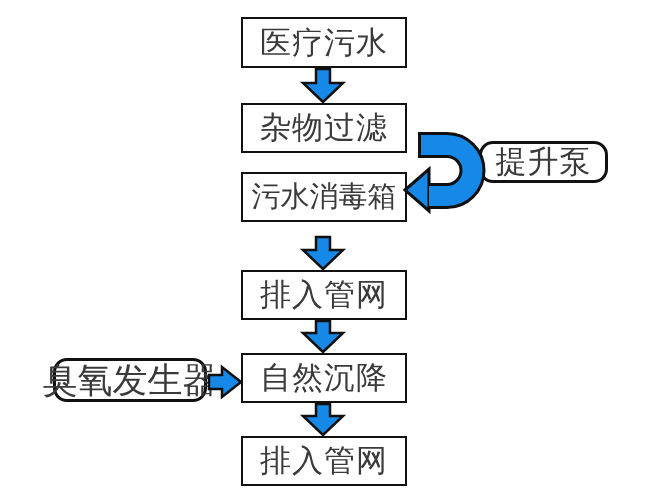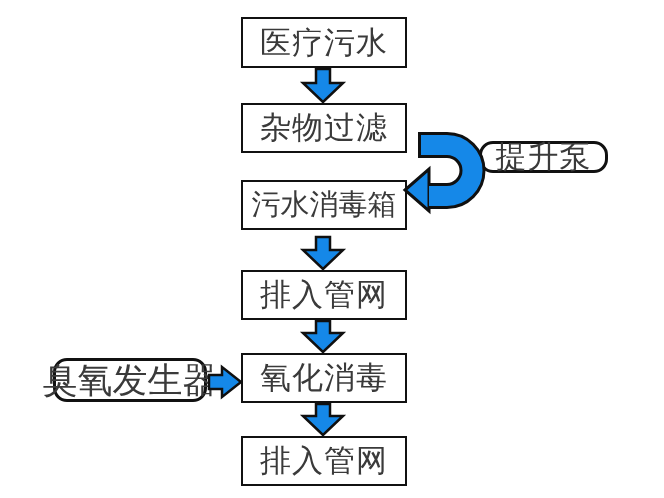--- a/index.html
+++ b/index.html
@@ -35,25 +35,25 @@
     height: 50px;
   }
   .node.rounded {
     border-width: 3px;
     border-radius: 14px;
   }
   .node.small-text { font-size: 29px; letter-spacing: 0; }
   .node.side-text  { font-size: 35px; letter-spacing: 0; }
   #n1 { top: 17px; height: 51px; }
   #n2 { top: 103px; }
-  #n3 { top: 180px; }
+  #n3 { top: 172px; }
   #n4 { top: 270px; }
   #n5 { top: 353px; }
   #n6 { top: 436px; justify-content: center; }
-  #pump  { left: 479px; top: 141px; width: 129px; height: 32px; }
+  #pump  { left: 479px; top: 141px; width: 129px; height: 42px; }
   #ozone { left: 53px;  top: 358px; width: 154px; height: 44px; }
   .arrows {
     position: absolute;
     left: 0; top: 0;
     width: 664px;
     height: 498px;
     z-index: 2;
     pointer-events: none;
   }
   .arrow-fill   { fill: #1588e8; stroke: #101010; stroke-width: 2.5px; stroke-linejoin: miter; }
@@ -76,21 +76,21 @@
 
   <div class="node main small-text" id="n3">
     <span>污水消毒箱</span>
   </div>
 
   <div class="node main" id="n4">
     <span>排入管网</span>
   </div>
 
   <div class="node main" id="n5">
-    <span>氧化消毒</span>
+    <span>自然沉降</span>
   </div>
 
   <div class="node main" id="n6">
     <span>排入管网</span>
   </div>
 
   <div class="node rounded" id="pump">
     <span>提升泵</span>
   </div>
 

